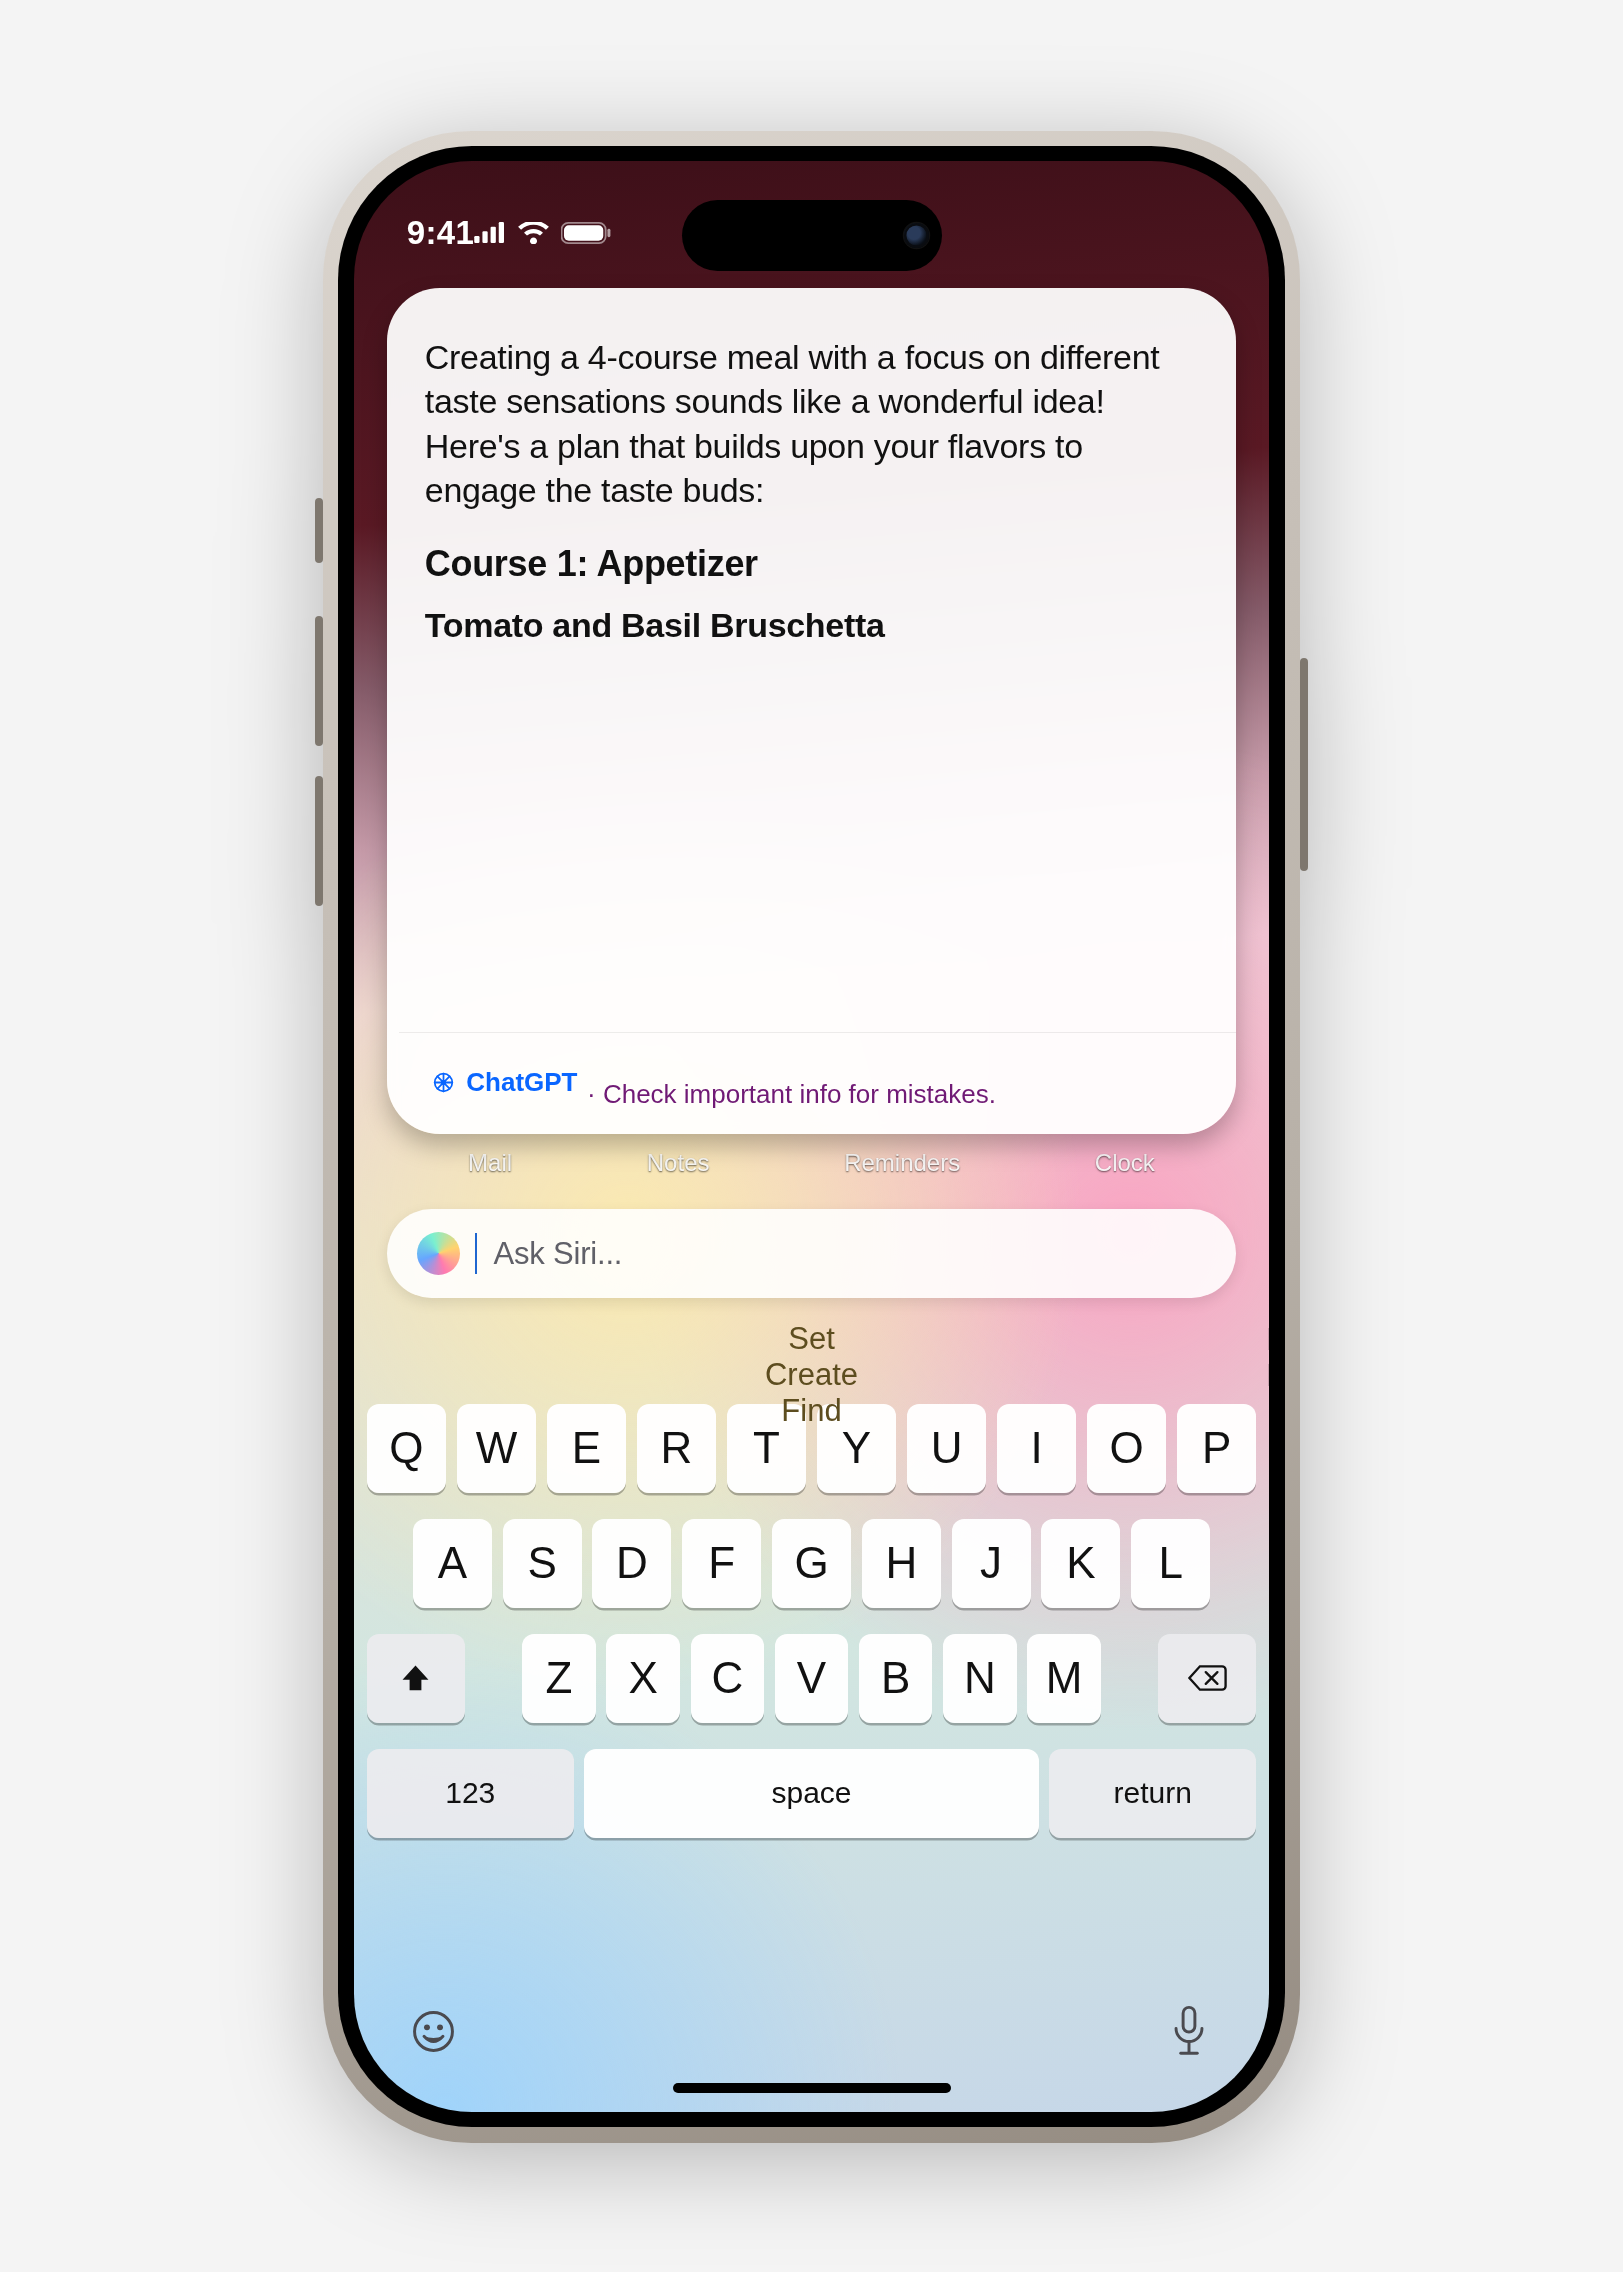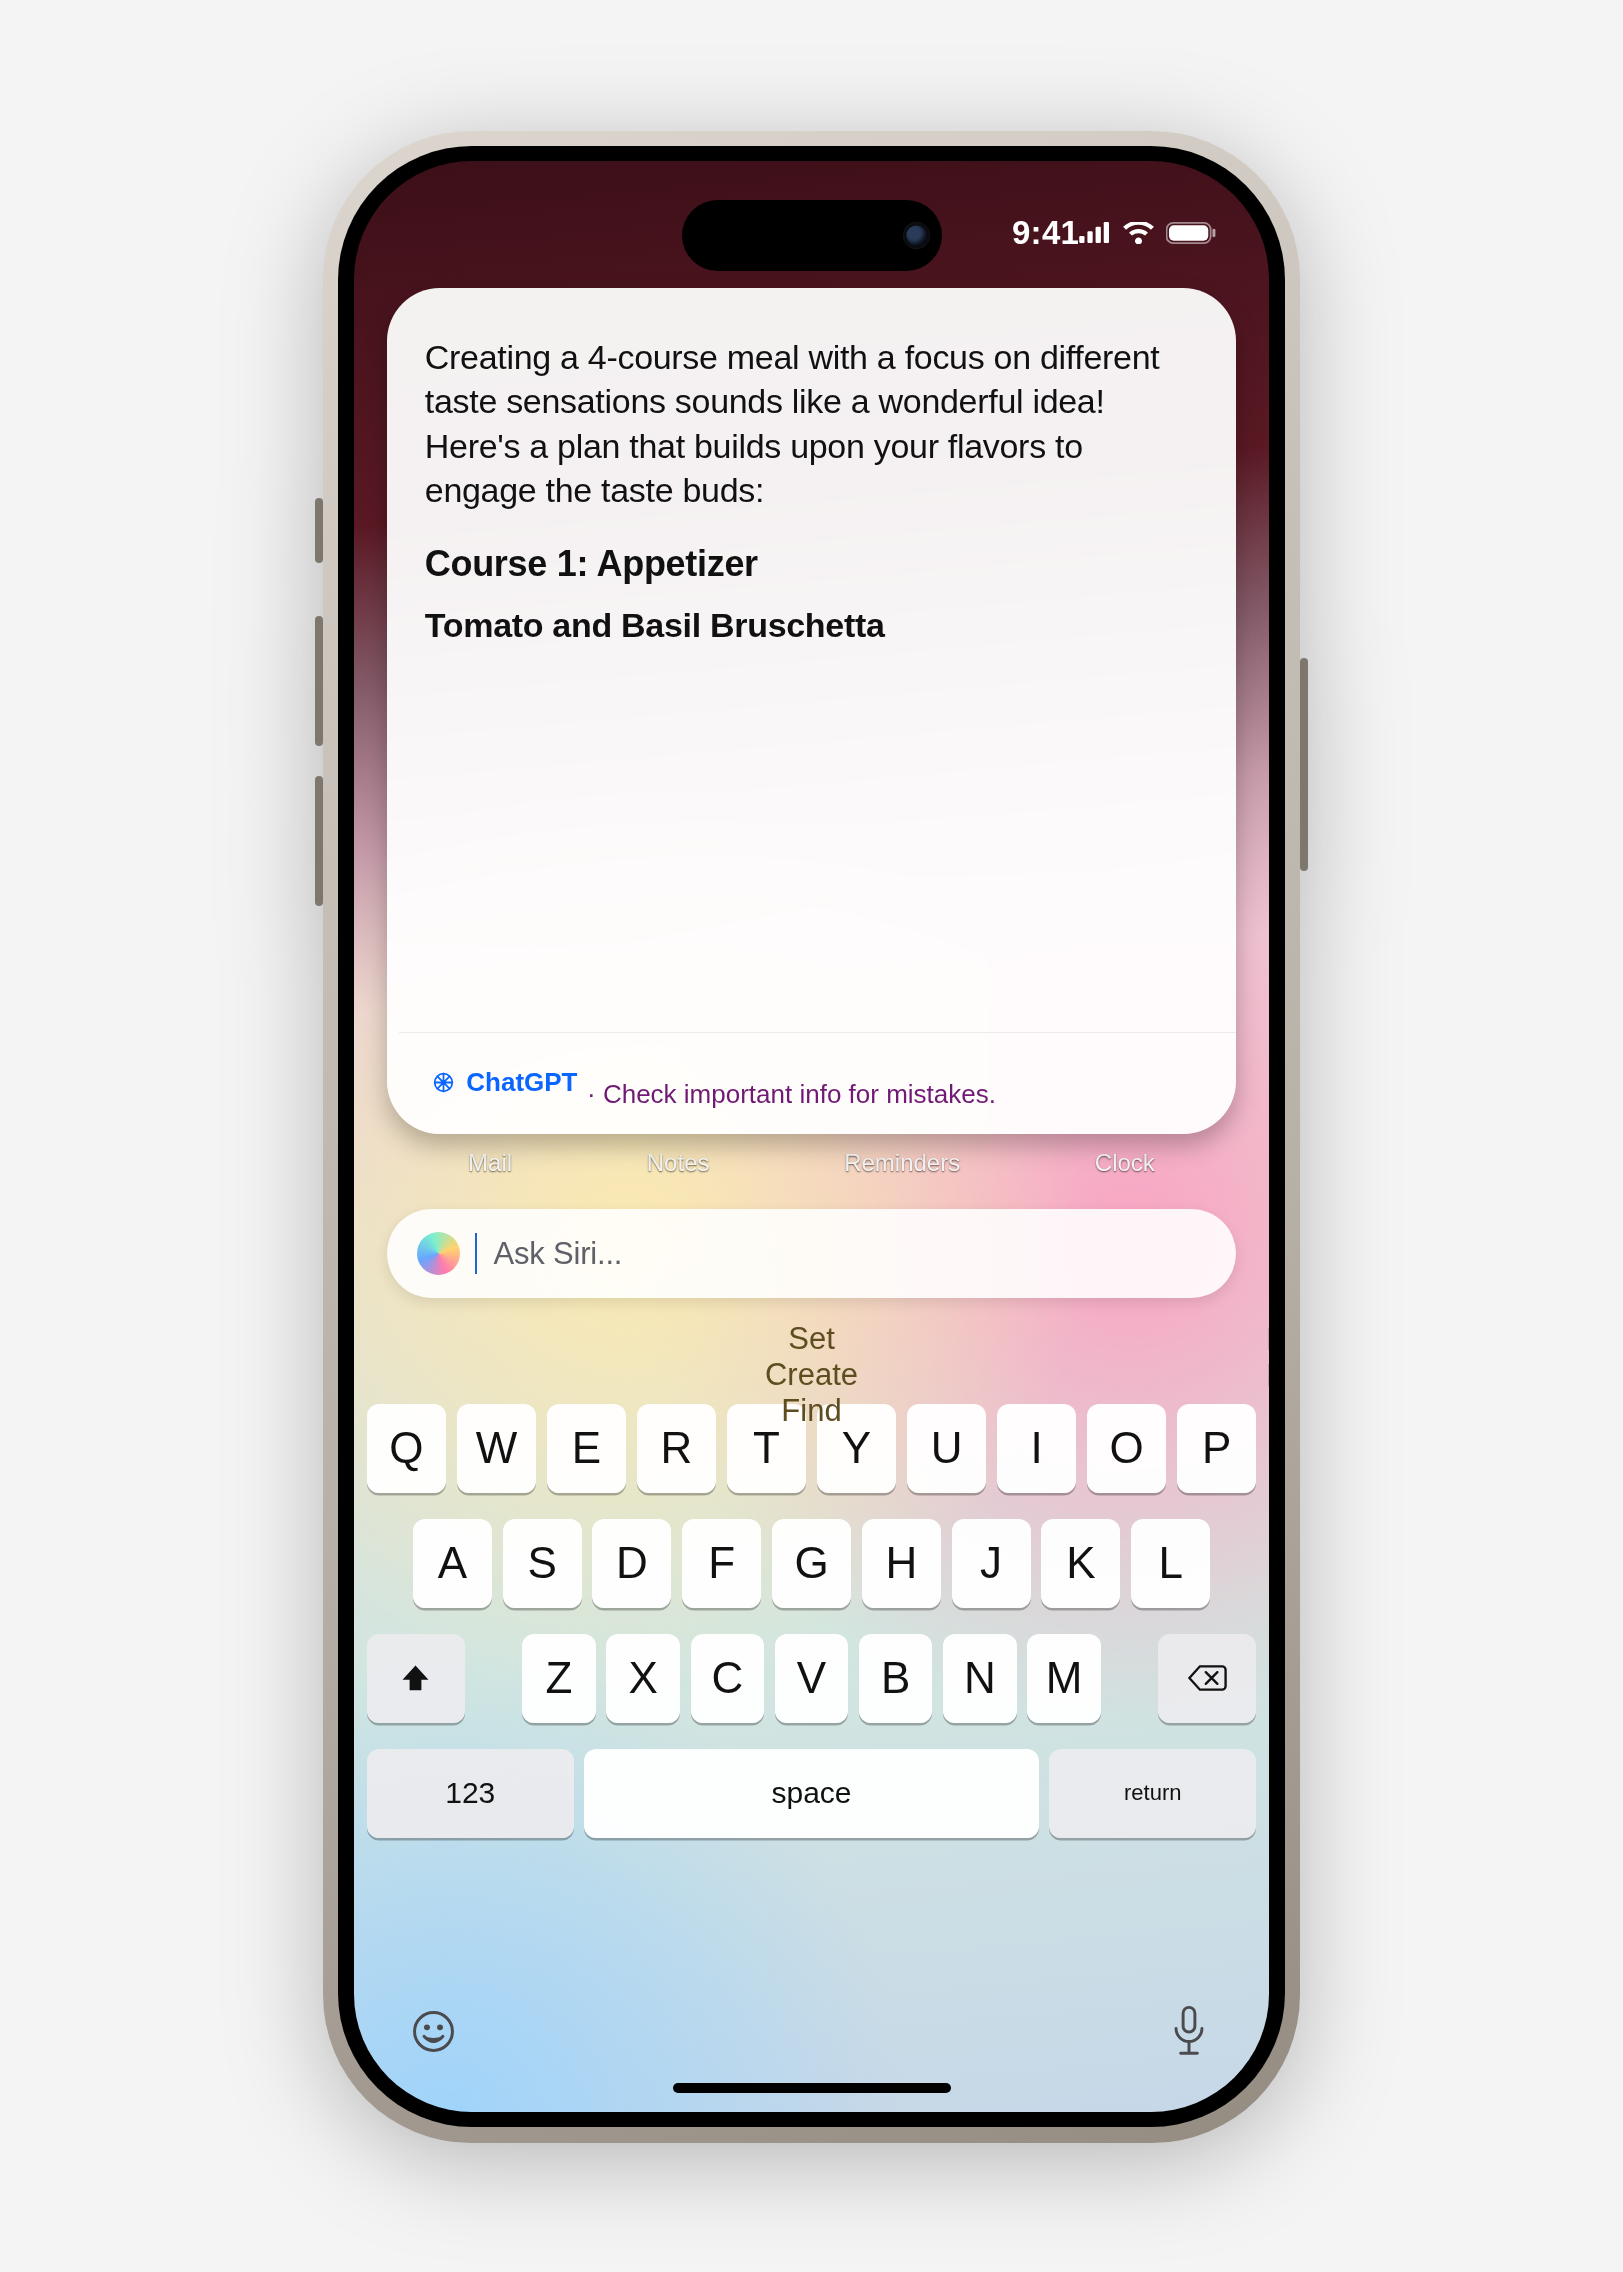--- a/index.html
+++ b/index.html
@@ -68,21 +68,21 @@
     display:flex; align-items:center; justify-content:flex-end;
     padding-right:13px;
   }
   .island .cam {
     width:25px; height:25px; border-radius:50%;
     background: radial-gradient(circle at 40% 40%, #2a3b5a 0 30%, #0a0f17 60%);
     box-shadow: inset 0 0 0 2.4px #0a0c10, 0 0 0 1.2px #111;
   }
 
   
-  .status { position:absolute; top:36px; left:0; right:0; display:flex; justify-content:flex-end; align-items:center; padding:0 53px; height:71px; z-index:40; color:#fff; }
+  .status { position:absolute; top:36px; left:0; right:0; display:flex; justify-content:flex-start; align-items:center; padding:0 53px; height:71px; z-index:40; color:#fff; }
   .status-time { font-size:33px; font-weight:600; letter-spacing:0.3px; }
   .status-right { display:flex; gap:12px; align-items:center; }
 
   
   .card {
     position:absolute; left:33px; right:33px; top:127px;
     background:rgba(255,255,255,.94);
     backdrop-filter:blur(6px);
     border-radius:53px;
     padding:47px 36px 18px 38px;
@@ -132,21 +132,21 @@
     border-radius:12px;
     box-shadow:0 2.4px 0 rgba(0,0,0,.28);
     display:flex; align-items:center; justify-content:center;
     font-size:44px; color:#111;
   }
   .krow2 { padding:0 46px; }
   .key-shift, .key-back { width:107px; background:rgba(235,235,238,.94); }
   .krow3 .spread { width:39px; }
   .krow4 .key-123 { width:207px; background:rgba(235,235,238,.94); font-size:30px; }
   .krow4 .key-space { flex:1; font-size:30px; }
-  .krow4 .key-return { width:207px; background:rgba(235,235,238,.94); font-size:22px; }
+  .krow4 .key-return { width:207px; background:rgba(235,235,238,.94); font-size:30px; }
 
   
   .bottomrow { position:absolute; left:0; right:0; bottom:53px; display:flex; justify-content:space-between; padding:0 53px; z-index:22; }
   .round-icon { width:54px; height:54px; display:flex; align-items:center; justify-content:center; color:#4a4a4f; }
   .home-ind { position:absolute; left:50%; transform:translateX(-50%); bottom:19px; width:278px; height:9.5px; background:#000; border-radius:6px; z-index:40; }
 </style>
 </head>
 <body>
 
 <div class="phone-shadow">

